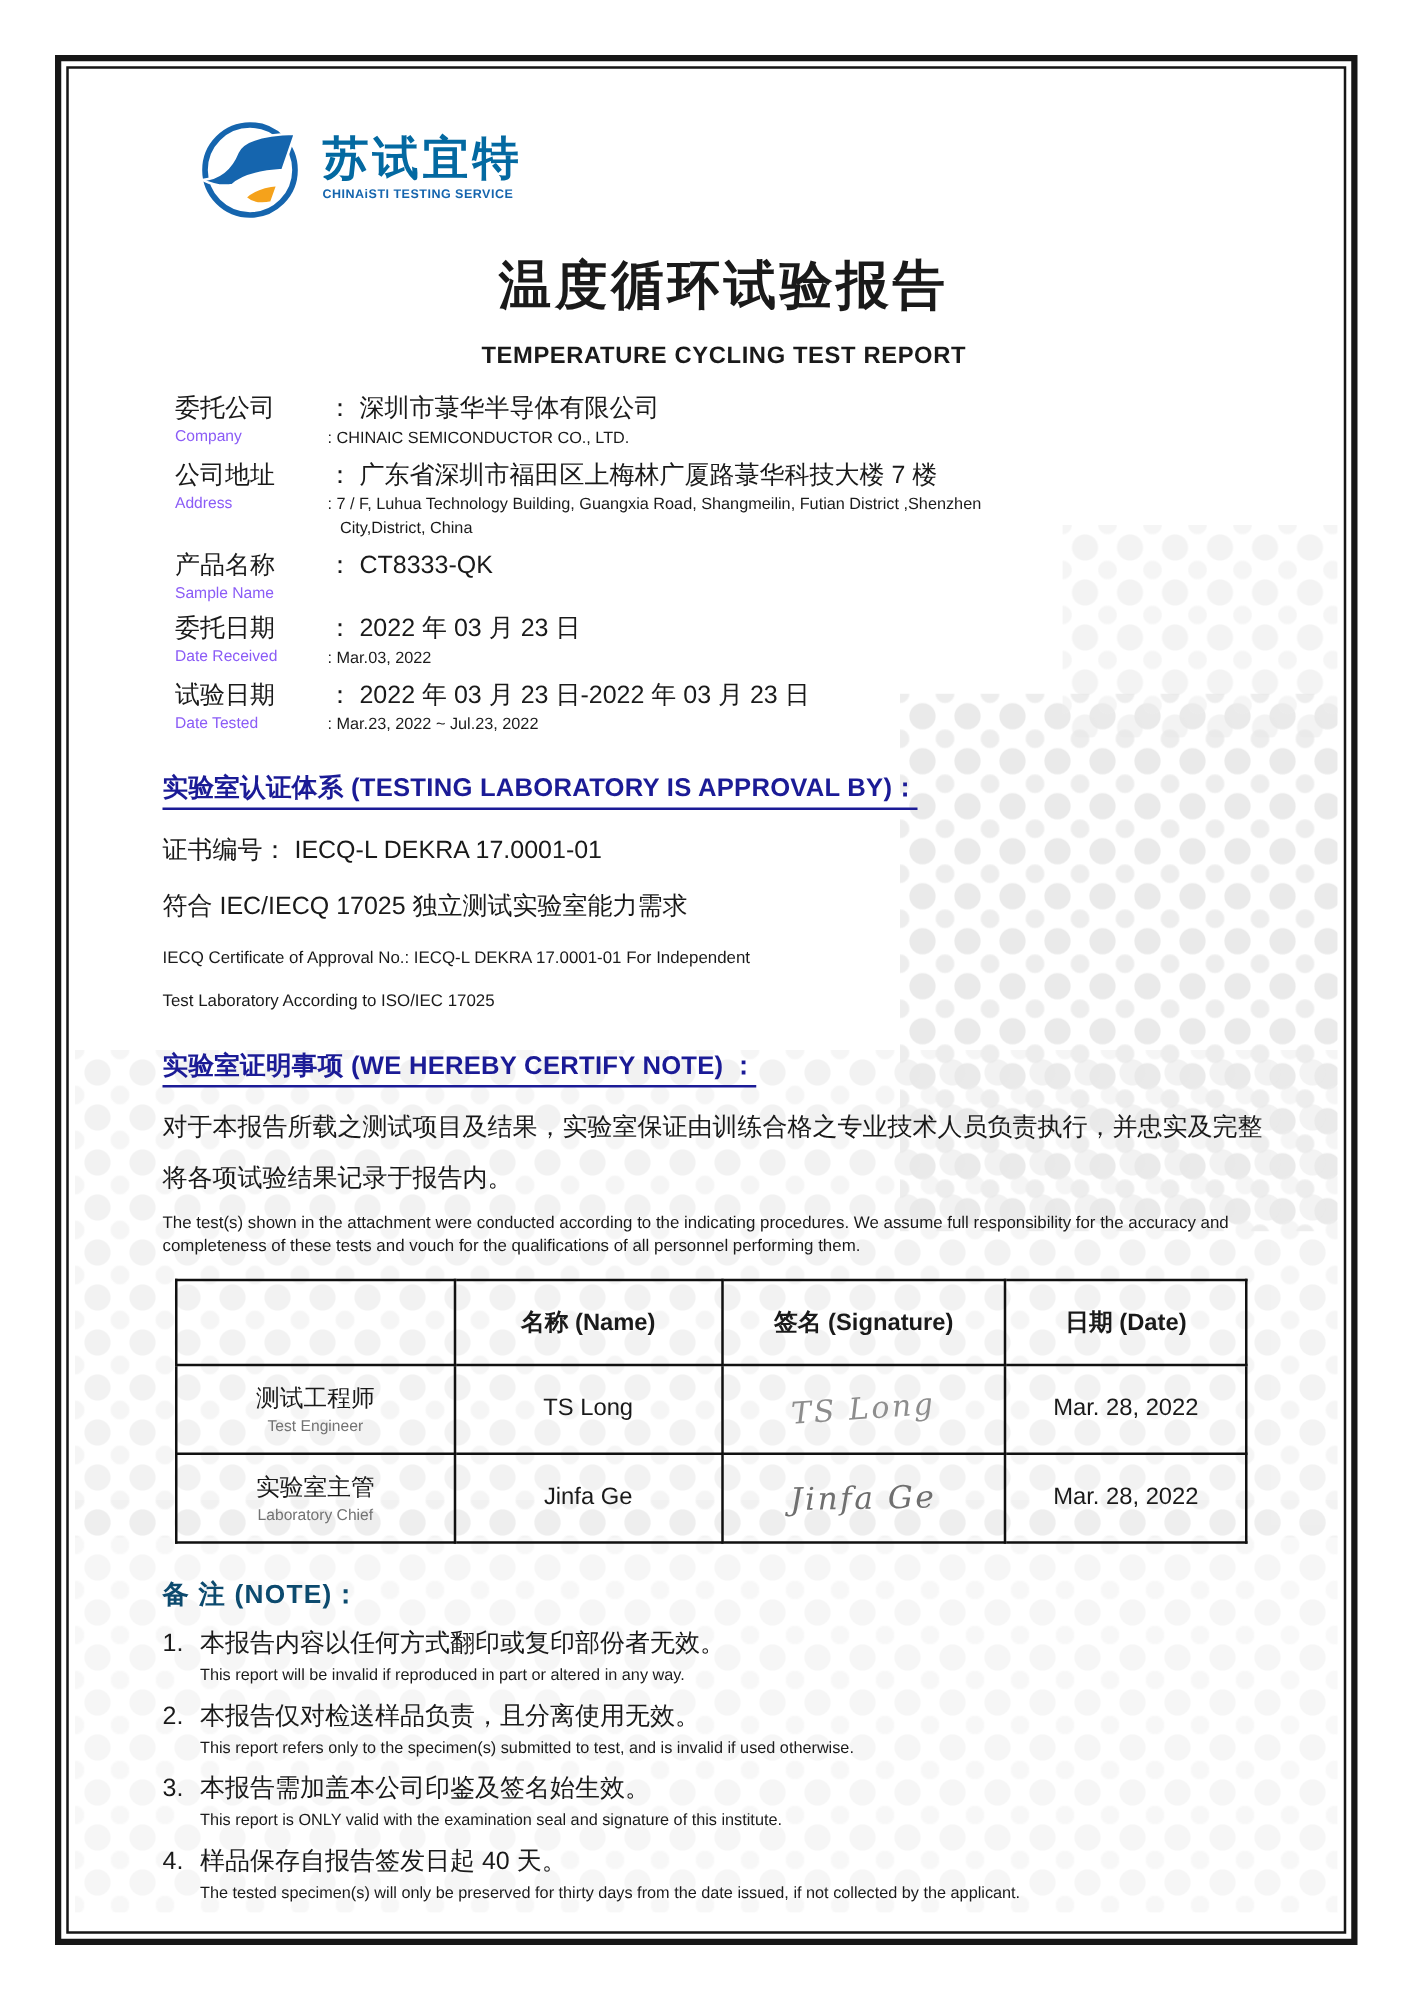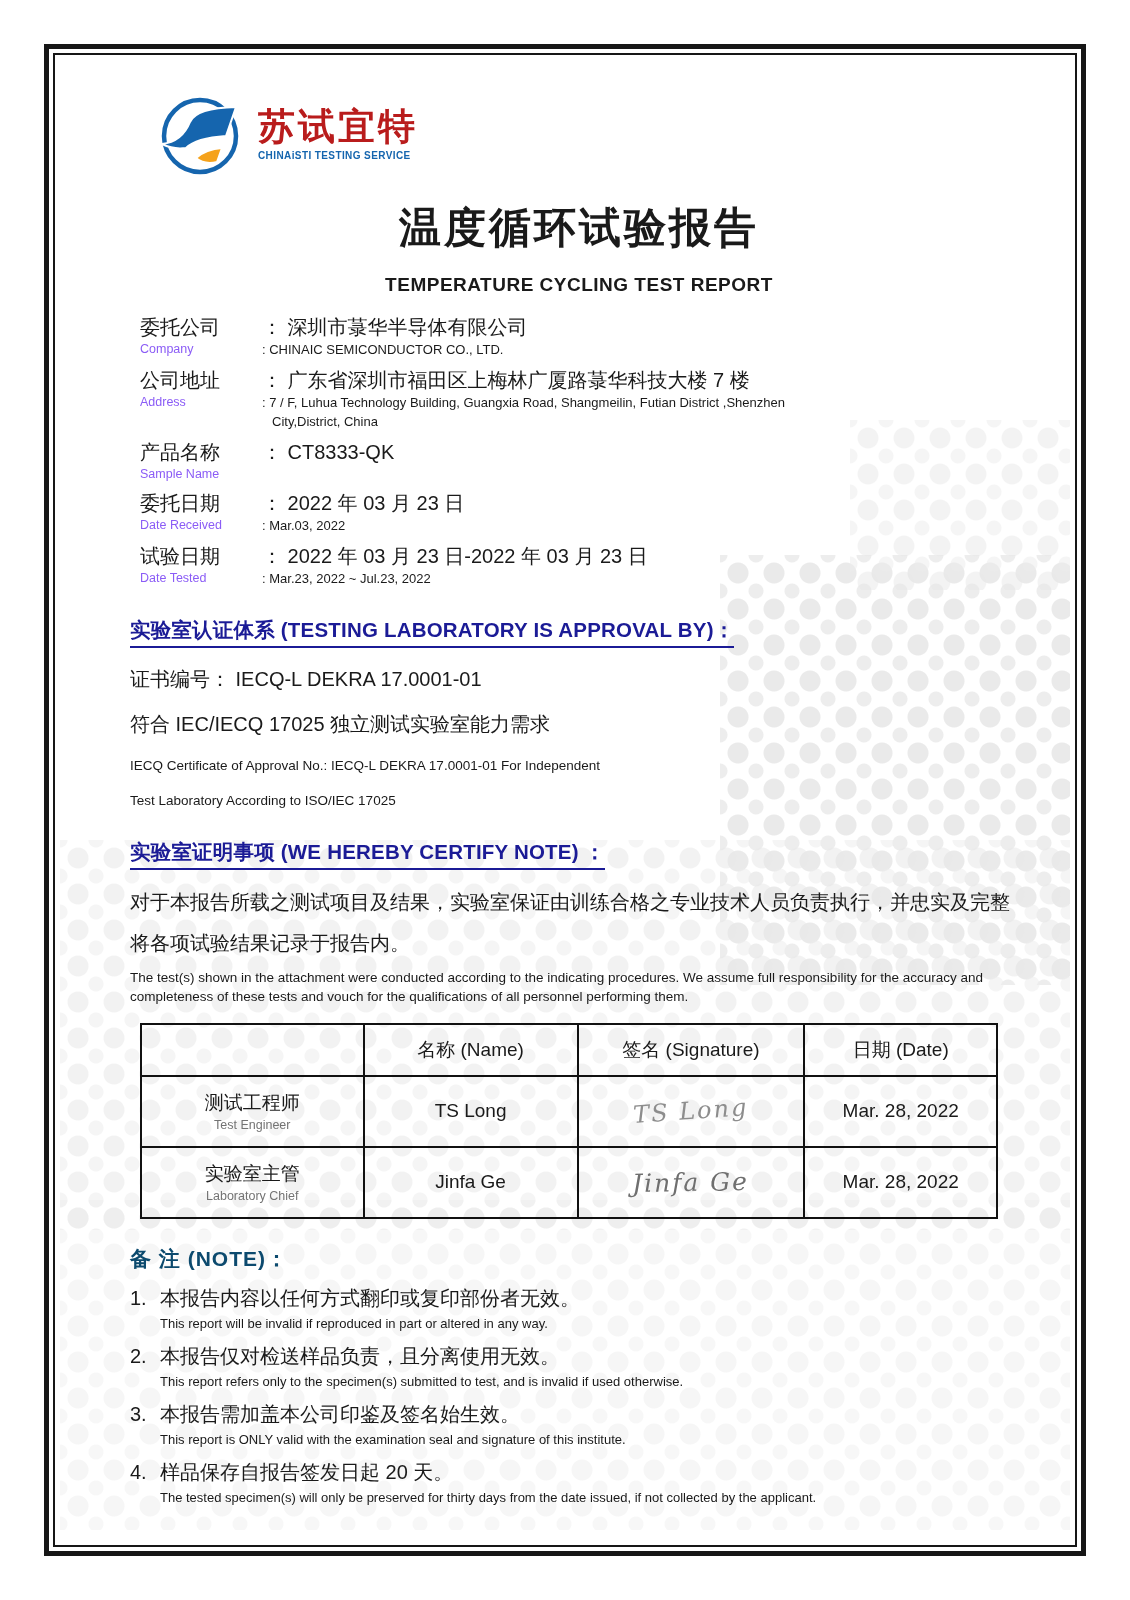--- a/index.html
+++ b/index.html
@@ -26,21 +26,21 @@
   .frame { position:absolute; inset:44px; border:5px solid #161616; z-index:3; pointer-events:none; }
   .frame::after { content:""; position:absolute; inset:4px; border:2px solid #161616; }
 
   
   .content { position:absolute; inset:56px; z-index:1; padding:36px 46px 0 74px; }
 
   
   .hdr { display:flex; justify-content:space-between; align-items:flex-start; }
   .logo { display:flex; align-items:center; margin-left:26px; }
   .logo-text { margin-left:10px; }
-  .logo-cn { color:#b91c1c; font-size:37px; font-weight:bold; letter-spacing:3px; line-height:1.1; }
+  .logo-cn { color:#0369a1; font-size:37px; font-weight:bold; letter-spacing:3px; line-height:1.1; }
   .logo-en { color:#1565ae; font-size:10px; font-weight:bold; letter-spacing:.4px; margin-top:2px; }
   .meta { margin-top:4px; width:300px; }
   .meta-row { display:flex; margin-bottom:8px; }
   .meta-labels { width:88px; }
   .meta-cn { font-size:16px; }
   .meta-en { font-size:10.5px; color:#333; margin-top:1px; }
   .meta-val { font-size:15px; padding-top:6px; }
 
   
   .title { text-align:center; font-size:42px; font-weight:bold; letter-spacing:3px; margin-top:24px; }
@@ -60,21 +60,21 @@
            display:inline-block; border-bottom:2.5px solid #1b1b96; padding-bottom:2px; letter-spacing:.2px; }
   .line-lg { font-size:20px; margin-top:18px; }
   .line-sm { font-size:13.5px; margin-top:20px; }
 
   .body-cn { font-size:20px; line-height:2.05; margin-top:12px; }
   .body-en { font-size:13.5px; line-height:1.45; margin-top:4px; }
 
   
   table.sig { border-collapse:collapse; margin:16px 0 0 10px; width:858px; table-layout:fixed; }
   table.sig th, table.sig td { border:2.5px solid #111; text-align:center; vertical-align:middle; }
-  table.sig th { height:52px; font-size:19px; font-weight:normal; background:transparent; }
+  table.sig th { height:68px; font-size:19px; font-weight:bold; background:transparent; }
   table.sig td { height:71px; }
   .role-cn { font-size:19px; }
   .role-en { font-size:12.5px; color:#737373; margin-top:2px; }
   .cell-name { font-size:19px; }
   .cell-date { font-size:19px; }
   .sig-hand { font-family:"DejaVu Serif","Liberation Serif",serif; font-style:italic;
               color:#8d8d8d; font-size:24px; display:inline-block; transform:rotate(-4deg); letter-spacing:2px; }
   .sig-hand.s2 { color:#6f6f6f; transform:rotate(-1deg); font-size:25px; }
 
   
@@ -249,18 +249,18 @@
 
   <div class="note-item">
     <div class="n-cn">
       <span class="n-num">3.</span><span>本报告需加盖本公司印鉴及签名始生效。</span>
     </div>
     <div class="n-en">This report is ONLY valid with the examination seal and signature of this institute.</div>
   </div>
 
   <div class="note-item">
     <div class="n-cn">
-      <span class="n-num">4.</span><span>样品保存自报告签发日起 20 天。</span>
+      <span class="n-num">4.</span><span>样品保存自报告签发日起 40 天。</span>
     </div>
     <div class="n-en">The tested specimen(s) will only be preserved for thirty days from the date issued, if not collected by the applicant.</div>
   </div>
 
 </div>
 
 </body></html>

